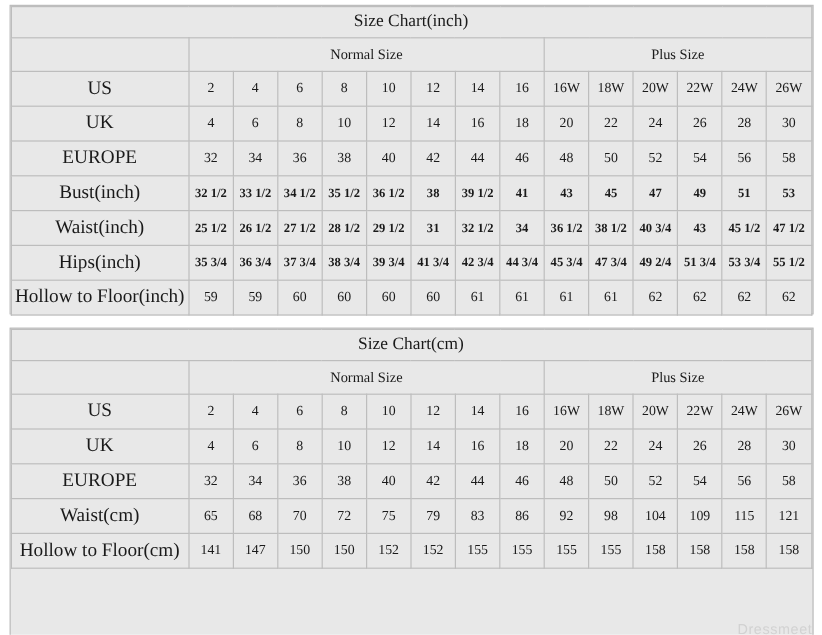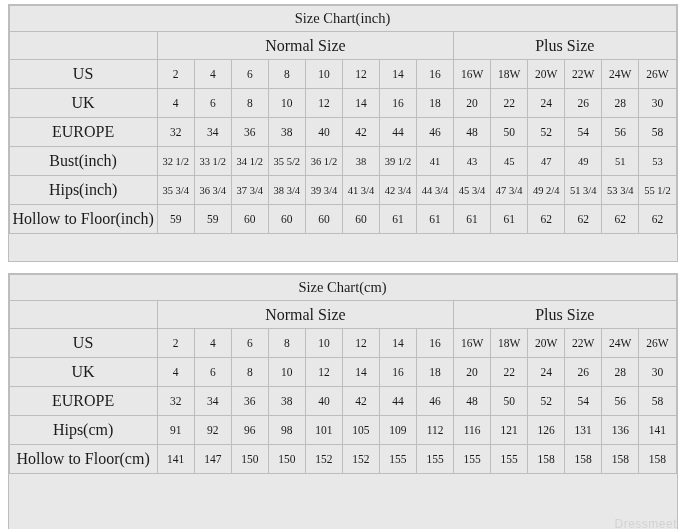--- a/index.html
+++ b/index.html
@@ -50,36 +50,37 @@
     padding: 0;
   }
   td.title-cell {
     font-size: 14.5px;
     height: 25px;
     border-top: none;
     border-left: none;
     border-right: none;
   }
   td.group-head {
-    font-size: 16px;
+    font-size: 12px;
     height: 27px;
   }
   td.blank-corner {
     height: 27px;
   }
   td.row-label {
     font-size: 16px;
     height: 28px;
   }
   td.cell {
     font-size: 11.5px;
     height: 28px;
   }
   td.cell.small {
     font-size: 10.5px;
+    font-weight: bold;
   }
   .watermark {
     position: absolute;
     right: 8px;
     bottom: 2px;
     font-family: "Liberation Sans", sans-serif;
     font-size: 12px;
     color: #d2d2d2;
     letter-spacing: 0.5px;
     user-select: none;
@@ -167,31 +168,48 @@
           <td class="cell">52</td>
           <td class="cell">54</td>
           <td class="cell">56</td>
           <td class="cell">58</td>
         </tr>
         <tr>
           <td class="row-label">Bust(inch)</td>
           <td class="cell small">32 1/2</td>
           <td class="cell small">33 1/2</td>
           <td class="cell small">34 1/2</td>
-          <td class="cell small">35 5/2</td>
+          <td class="cell small">35 1/2</td>
           <td class="cell small">36 1/2</td>
           <td class="cell small">38</td>
           <td class="cell small">39 1/2</td>
           <td class="cell small">41</td>
           <td class="cell small">43</td>
           <td class="cell small">45</td>
           <td class="cell small">47</td>
           <td class="cell small">49</td>
           <td class="cell small">51</td>
           <td class="cell small">53</td>
+        </tr>
+        <tr>
+          <td class="row-label">Waist(inch)</td>
+          <td class="cell small">25 1/2</td>
+          <td class="cell small">26 1/2</td>
+          <td class="cell small">27 1/2</td>
+          <td class="cell small">28 1/2</td>
+          <td class="cell small">29 1/2</td>
+          <td class="cell small">31</td>
+          <td class="cell small">32 1/2</td>
+          <td class="cell small">34</td>
+          <td class="cell small">36 1/2</td>
+          <td class="cell small">38 1/2</td>
+          <td class="cell small">40 3/4</td>
+          <td class="cell small">43</td>
+          <td class="cell small">45 1/2</td>
+          <td class="cell small">47 1/2</td>
         </tr>
         <tr>
           <td class="row-label">Hips(inch)</td>
           <td class="cell small">35 3/4</td>
           <td class="cell small">36 3/4</td>
           <td class="cell small">37 3/4</td>
           <td class="cell small">38 3/4</td>
           <td class="cell small">39 3/4</td>
           <td class="cell small">41 3/4</td>
           <td class="cell small">42 3/4</td>
@@ -297,35 +315,35 @@
           <td class="cell">44</td>
           <td class="cell">46</td>
           <td class="cell">48</td>
           <td class="cell">50</td>
           <td class="cell">52</td>
           <td class="cell">54</td>
           <td class="cell">56</td>
           <td class="cell">58</td>
         </tr>
         <tr>
-          <td class="row-label">Hips(cm)</td>
-          <td class="cell">91</td>
+          <td class="row-label">Waist(cm)</td>
+          <td class="cell">65</td>
+          <td class="cell">68</td>
+          <td class="cell">70</td>
+          <td class="cell">72</td>
+          <td class="cell">75</td>
+          <td class="cell">79</td>
+          <td class="cell">83</td>
+          <td class="cell">86</td>
           <td class="cell">92</td>
-          <td class="cell">96</td>
           <td class="cell">98</td>
-          <td class="cell">101</td>
-          <td class="cell">105</td>
+          <td class="cell">104</td>
           <td class="cell">109</td>
-          <td class="cell">112</td>
-          <td class="cell">116</td>
+          <td class="cell">115</td>
           <td class="cell">121</td>
-          <td class="cell">126</td>
-          <td class="cell">131</td>
-          <td class="cell">136</td>
-          <td class="cell">141</td>
         </tr>
         <tr>
           <td class="row-label">Hollow to Floor(cm)</td>
           <td class="cell">141</td>
           <td class="cell">147</td>
           <td class="cell">150</td>
           <td class="cell">150</td>
           <td class="cell">152</td>
           <td class="cell">152</td>
           <td class="cell">155</td>

